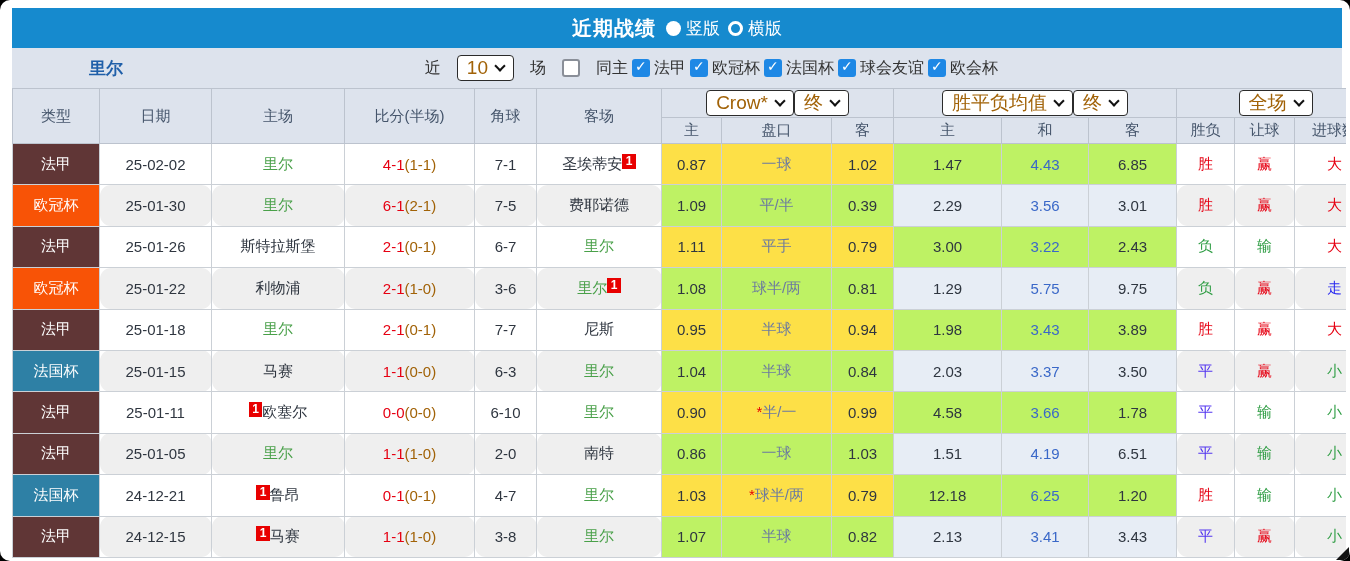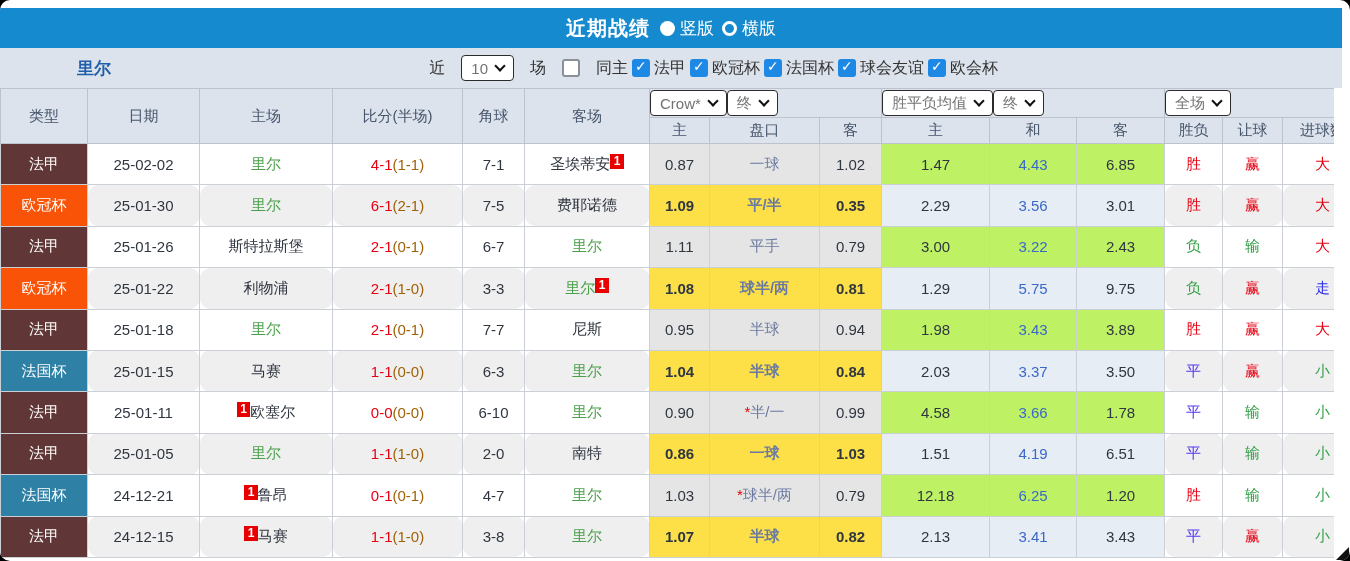--- a/index.html
+++ b/index.html
@@ -1,65 +1,65 @@
 <!DOCTYPE html>
 <html><head>
 <meta charset="utf-8">
 <style>
   * { margin:0; padding:0; box-sizing:border-box; }
   html,body { background:#000; font-family:"Liberation Sans","DejaVu Sans",sans-serif; }
   .card {
     position:relative; width:1350px; height:561px; background:#fff;
-    border-radius:10px; overflow:hidden; padding:8px 8px 0 0;
+    border-radius:10px; overflow:hidden; padding:8px 8px 0 12px;
   }
   
   .titlebar {
     height:40px; background:#168ace; display:flex; align-items:center; justify-content:center; gap:10px;
   }
   .title { color:#fff; font-size:20px; font-weight:bold; letter-spacing:1px; }
   .radio-group { display:flex; align-items:center; gap:8px; }
   .radio { display:inline-block; width:15px; height:15px; border-radius:50%; }
   .radio.filled { background:#fff; }
   .radio.hollow { border:3.5px solid #fff; background:transparent; }
   .radio-label { color:#fff; font-size:17px; }
   .rg-item { display:flex; align-items:center; gap:5px; }
   
   .filterbar {
     height:40px; background:#dde3ed; display:flex; align-items:center; font-size:16px; color:#333;
   }
   .team-name { margin-left:77px; color:#1f5fa9; font-weight:bold; font-size:17px; }
   .filter-controls { margin-left:auto; margin-right:344px; display:flex; align-items:center; gap:4px; }
   .sel {
     display:inline-flex; align-items:center; gap:8px; background:#fff;
-    border:1px solid #2b2b2b; border-radius:4px; padding:2px 9px; font-size:15px; color:#737373;
+    border:1px solid #2b2b2b; border-radius:4px; padding:2px 9px; font-size:19px; color:#a16207;
     height:26px; cursor:default;
   }
   .chev { width:8px; height:8px; border-right:2px solid #111; border-bottom:2px solid #111;
     transform:rotate(45deg); margin-top:-4px; }
   .cb { display:inline-block; width:18px; height:18px; border-radius:3px;
     border:2px solid #8a8f98; background:#fff; position:relative; vertical-align:middle; }
   .cb.on { border:none; background:#1e88e5; }
   .cb.on::after { content:"✓"; position:absolute; left:3px; top:-1px; color:#fff; font-size:14px; font-weight:bold; }
   .f-gap { width:8px; }
   
   .table-wrap { width:1334px; overflow:hidden; }
   table { width:1362px; table-layout:fixed; border-collapse:collapse; }
   thead th {
     background:#dde3ed; color:#45556b; font-weight:normal; font-size:15px;
     border:1px solid #bcc3ce; text-align:center;
   }
   tr.h1 { height:29px; } tr.h2 { height:26px; }
   .grp { vertical-align:middle; }
-  .grp-inner { display:flex; align-items:center; }
+  .grp-inner { display:flex; align-items:center; justify-content:center; }
   tbody td { border:1px solid #cbd0d6; font-size:15px; text-align:center; color:#2f3640; }
   tbody tr { height:41.4px; }
   .r-odd .cell { background:#fff; }
   .r-even .cell { background:#efefef;border-radius:11px; }
-  .r-odd .bg-odds { background:#e5e5e5;margin-top:8px; }
-  .r-even .bg-odds { background:#fde047;font-weight:bold; }
+  .r-odd .bg-odds { background:#fde047;margin-top:8px; }
+  .r-even .bg-odds { background:#bef264; }
   .r-odd .bg-avg { background:#bef264; }
   .r-even .bg-avg { background:#e7edf5; }
   td.league { color:#fff; font-size:15px; }
   .score-ft { color:#e60012; }
   .score-ht { color:#a16207; }
   .team-self { color:#49a049; }
   .badge { display:inline-block; background:#e80000; color:#fff; font-size:12px; font-weight:bold;
     line-height:15px; padding:0 3.5px; position:relative; top:-4px; }
   .line { color:#6b7aa0; }
   .star { color:#e60000; }
@@ -208,21 +208,21 @@
           </tr>
           <tr class="r-even">
             <td class="league" style="background: rgb(248, 83, 6);">欧冠杯</td>
             <td class="cell">25-01-30</td>
             <td class="cell"><span class="team-self">里尔</span></td>
             <td class="cell"><span class="score-ft">6-1</span><span class="score-ht">(2-1)</span></td>
             <td class="cell">7-5</td>
             <td class="cell"><span>费耶诺德</span></td>
             <td class="bg-odds">1.09</td>
             <td class="bg-odds line">平/半</td>
-            <td class="bg-odds">0.35</td>
+            <td class="bg-odds">0.39</td>
             <td class="bg-avg">2.29</td>
             <td class="bg-avg avg-draw">3.56</td>
             <td class="bg-avg">3.01</td>
             <td class="cell c-red">胜</td>
             <td class="cell c-red">赢</td>
             <td class="cell c-red">大</td>
           </tr>
           <tr class="r-odd">
             <td class="league" style="background: rgb(96, 54, 54);">法甲</td>
             <td class="cell">25-01-26</td>
@@ -238,21 +238,21 @@
             <td class="bg-avg">2.43</td>
             <td class="cell c-green">负</td>
             <td class="cell c-green">输</td>
             <td class="cell c-red">大</td>
           </tr>
           <tr class="r-even">
             <td class="league" style="background: rgb(248, 83, 6);">欧冠杯</td>
             <td class="cell">25-01-22</td>
             <td class="cell"><span>利物浦</span></td>
             <td class="cell"><span class="score-ft">2-1</span><span class="score-ht">(1-0)</span></td>
-            <td class="cell">3-3</td>
+            <td class="cell">3-6</td>
             <td class="cell"><span class="team-self">里尔</span><span class="badge">1</span></td>
             <td class="bg-odds">1.08</td>
             <td class="bg-odds line">球半/两</td>
             <td class="bg-odds">0.81</td>
             <td class="bg-avg">1.29</td>
             <td class="bg-avg avg-draw">5.75</td>
             <td class="bg-avg">9.75</td>
             <td class="cell c-green">负</td>
             <td class="cell c-red">赢</td>
             <td class="cell c-blue">走</td>

